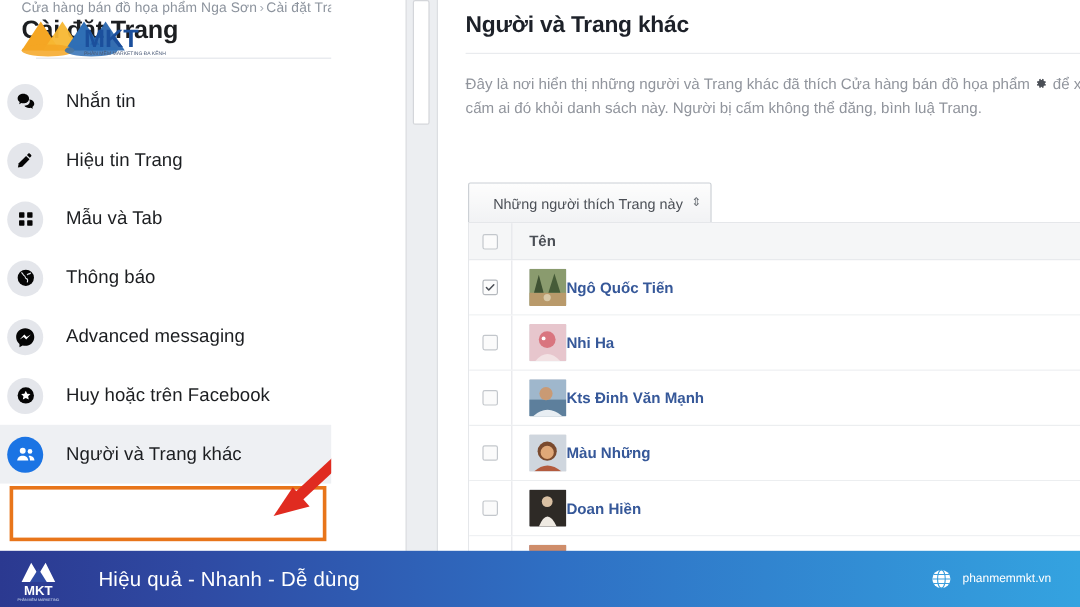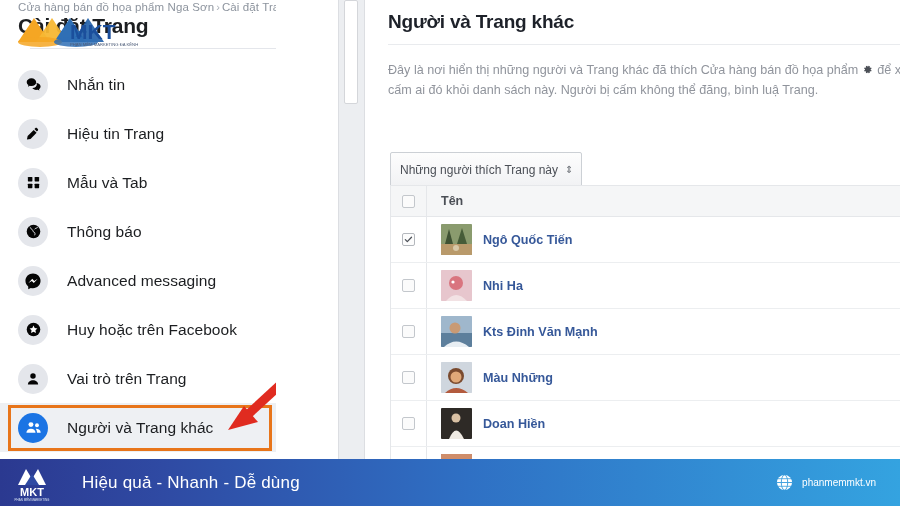--- a/index.html
+++ b/index.html
@@ -34,21 +34,21 @@
 
   
   .wm-logo{
     position:absolute;left:10px;top:12px;width:170px;height:38px;
   }
   .wm-logo svg{display:block;}
 
   .nav{position:absolute;left:0;top:60px;width:338px;}
   .nav-item{
     position:relative;display:flex;align-items:center;
-    height:49px;padding-left:18px;box-sizing:border-box;
+    height:49px;padding-left:6px;box-sizing:border-box;
   }
   .nav-ico{
     width:30px;height:30px;border-radius:50%;
     background:#e4e6eb;flex:0 0 30px;
     display:flex;align-items:center;justify-content:center;
     color:#050505;
   }
   .nav-ico svg{display:block;}
   .nav-label{
     margin-left:19px;font-size:15.5px;color:#1c1e21;white-space:nowrap;
@@ -97,21 +97,21 @@
   .gear-inline{
     display:inline-block;width:11px;height:11px;vertical-align:-1px;margin-right:1px;
   }
   .gear-inline svg{display:block;}
 
   .select-wrap{
     position:absolute;left:390px;top:152px;
   }
   .fb-select{
     display:inline-flex;align-items:center;gap:7px;
-    height:35px;padding:0 8px 0 9px;box-sizing:border-box;
+    height:35px;padding:0 8px 0 20px;box-sizing:border-box;
     background:linear-gradient(to bottom,#fdfdfd 0%,#f1f2f4 100%);
     border:1px solid #ccd0d5;border-radius:2px;
     font-size:12px;color:#4b4f56;white-space:nowrap;
     font-family:"Liberation Sans","DejaVu Sans",sans-serif;
   }
   .fb-select .caret{font-size:10px;color:#6a6f75;line-height:1;}
 
   
   .tbl{
     position:absolute;left:390px;top:185px;width:520px;
@@ -145,21 +145,21 @@
   }
   .row-main{
     flex:1;display:flex;align-items:center;padding-left:14px;box-sizing:border-box;
   }
   .avatar{
     width:31px;height:31px;flex:0 0 31px;overflow:hidden;
     background:#dfe1e5;position:relative;border-radius:1px;
   }
   .avatar svg{display:block;width:31px;height:31px;}
   .person-name{
-    margin-left:11px;font-size:12.6px;color:#365899;font-weight:bold;white-space:nowrap;
+    font-size:12.6px;color:#365899;font-weight:bold;white-space:nowrap;
   }
 
   
   .footer{
     position:absolute;left:0;bottom:0;width:900px;height:47px;
     background:linear-gradient(to right,#2b3990 0%,#2f4aa3 18%,#2f70c4 52%,#34a3e0 100%);
     display:flex;align-items:center;
   }
   .footer-logo{margin-left:12px;width:56px;height:40px;flex:0 0 56px;}
   .footer-logo svg{display:block;}
@@ -257,29 +257,20 @@
       <div class="nav-item">
         <span class="nav-ico">
           <svg viewBox="0 0 20 20" width="17" height="17">
             <circle cx="10" cy="10" r="8" fill="currentColor"></circle>
             <path d="M10 5.4l1.4 2.9 3.2.4-2.3 2.2.6 3.1-2.9-1.5-2.9 1.5.6-3.1-2.3-2.2 3.2-.4z" fill="#ffffff"></path>
           </svg>
         </span>
         <span class="nav-label">Huy hoặc trên Facebook</span>
       </div>
 
-      <div class="nav-item">
-        <span class="nav-ico">
-          <svg viewBox="0 0 20 20" width="16" height="16" fill="currentColor">
-            <circle cx="10" cy="6.3" r="3.4"></circle>
-            <path d="M3.6 17c0-3.3 2.9-5.5 6.4-5.5s6.4 2.2 6.4 5.5z"></path>
-          </svg>
-        </span>
-        <span class="nav-label">Vai trò trên Trang</span>
-      </div>
 
       <div class="nav-item active">
         <span class="nav-ico">
           <svg viewBox="0 0 20 20" width="17" height="17" fill="currentColor">
             <circle cx="7" cy="6.6" r="2.9"></circle>
             <circle cx="14.1" cy="7.3" r="2.3"></circle>
             <path d="M1.6 16.2c0-2.9 2.4-4.8 5.4-4.8s5.4 1.9 5.4 4.8z"></path>
             <path d="M13.2 11.6c2.7.1 5.2 1.4 5.2 4.1v.5h-4.3c0-1.8-.4-3.3-1.4-4.4z"></path>
           </svg>
         </span>

